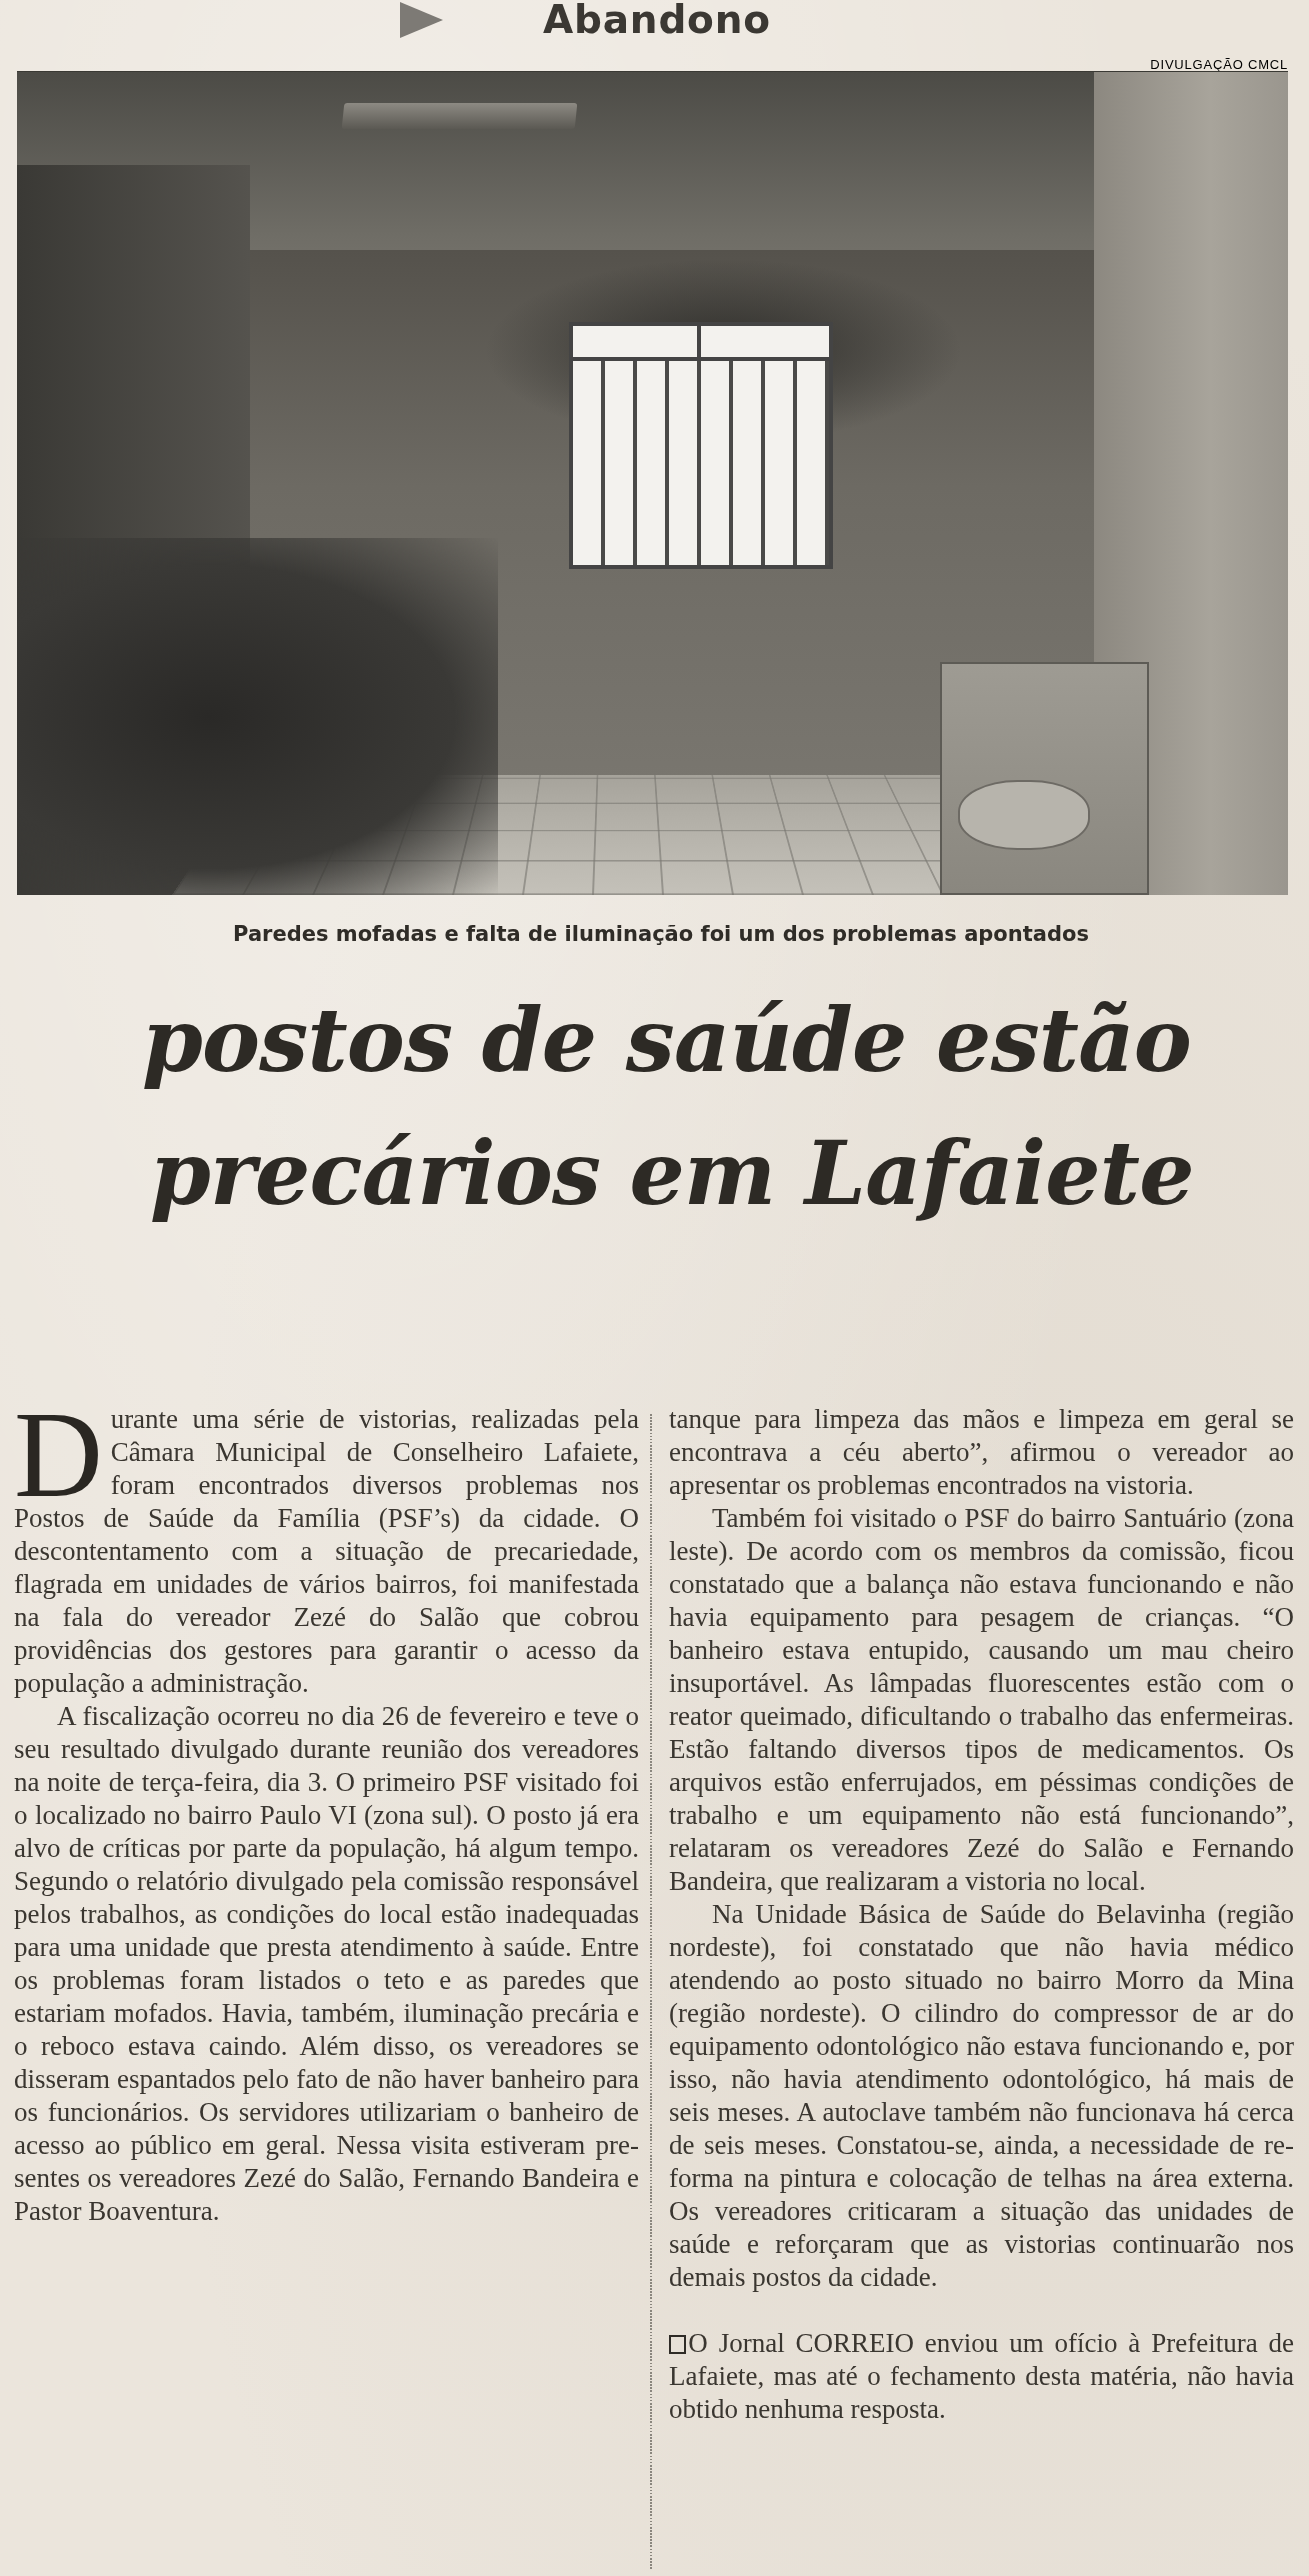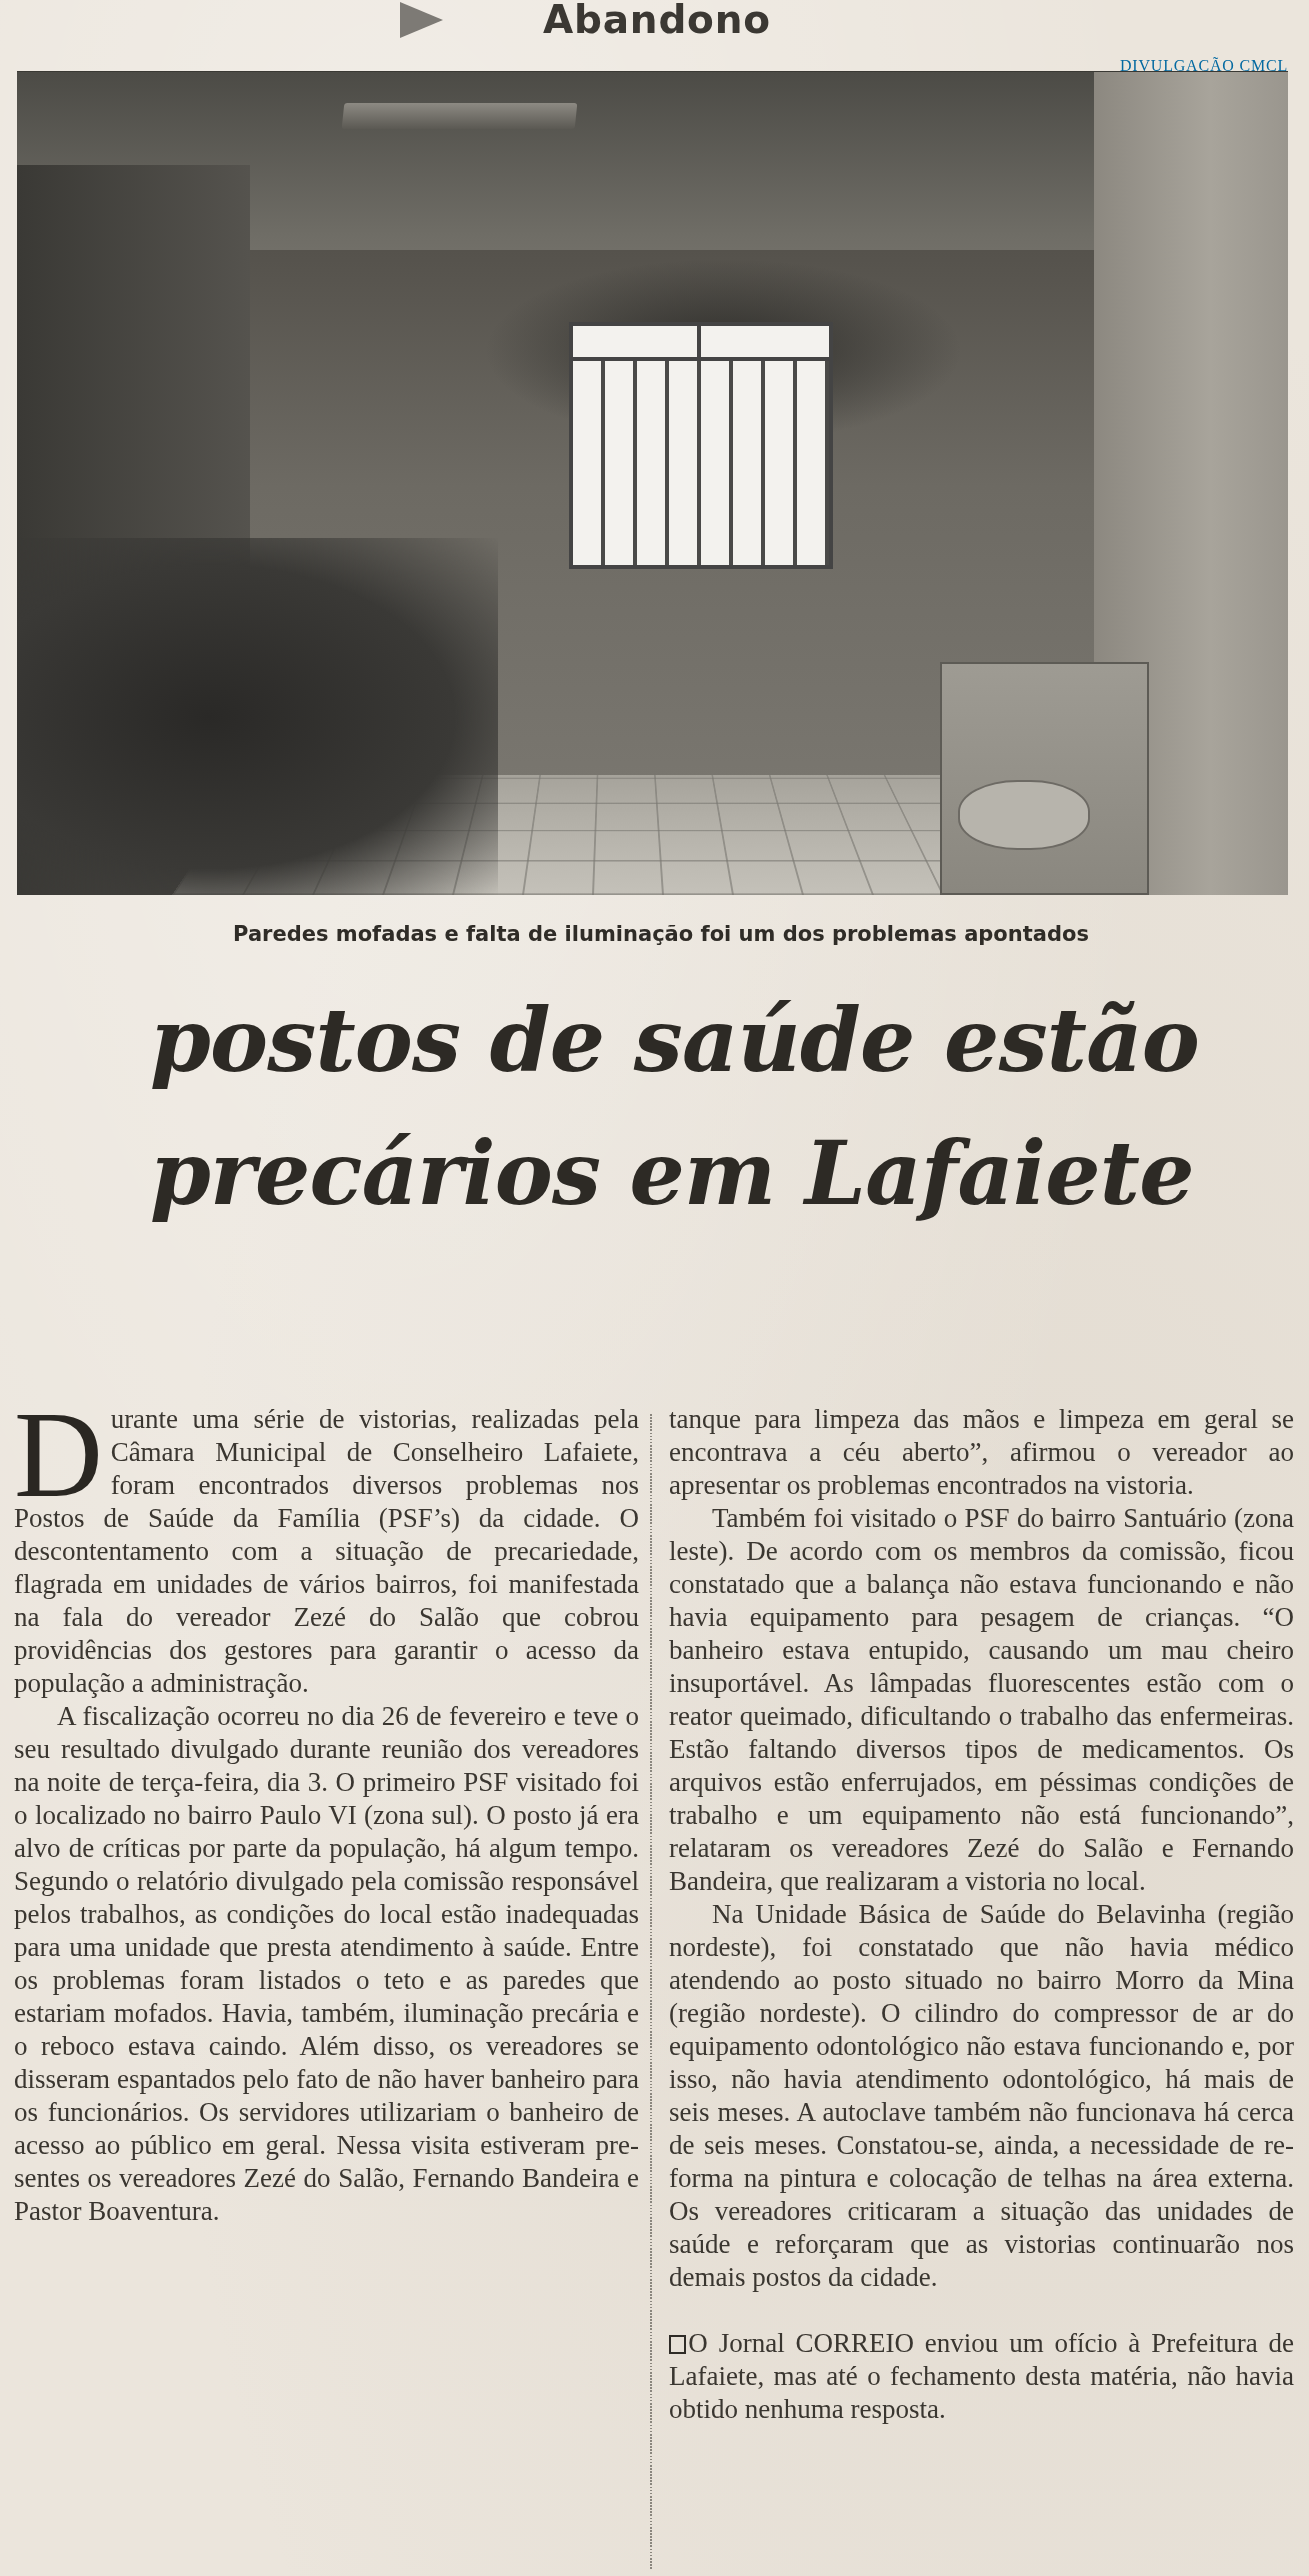--- a/index.html
+++ b/index.html
@@ -40,24 +40,24 @@
       font-weight: bold;
       font-size: 39px;
       letter-spacing: 0.8px;
       color: #3b3833;
     }
 
     
     .photo-credit {
       position: absolute;
       right: 22px; top: 57px;
-      font-family: Liberation Serif, serif;
-      font-size: 16px;
+      font-family: Liberation Sans, sans-serif;
+      font-size: 13px;
       letter-spacing: 0.8px;
-      color: #0369a1;
+      color: #000000;
     }
     .photo {
       position: absolute;
       left: 17px; top: 71px;
       width: 1271px; height: 824px;
       background: #5d5c56;
       overflow: hidden;
       border-top: 1.6px solid #3a3934;
     }
     .photo .ceiling {
@@ -144,21 +144,21 @@
       position: absolute;
       left: 132px; top: 974px; width: 1055px;
       font-family: "DejaVu Serif", "Liberation Serif", serif;
       font-style: italic;
       font-size: 87px;
       line-height: 133px;
       color: #2d2a25;
       letter-spacing: -0.8px;
     }
     .headline .line { display: block; white-space: nowrap; }
-    .headline .line.l2 { margin-left: 18px; }
+    .headline .line.l2 { margin-left: 10px; }
     .headline .line.l3 { margin-left: 18px; }
 
     
     .body-col {
       position: absolute;
       top: 1403px;
       font-family: "Liberation Serif", "DejaVu Serif", serif;
       font-size: 27px;
       line-height: 33px;
       color: #3a3630;

